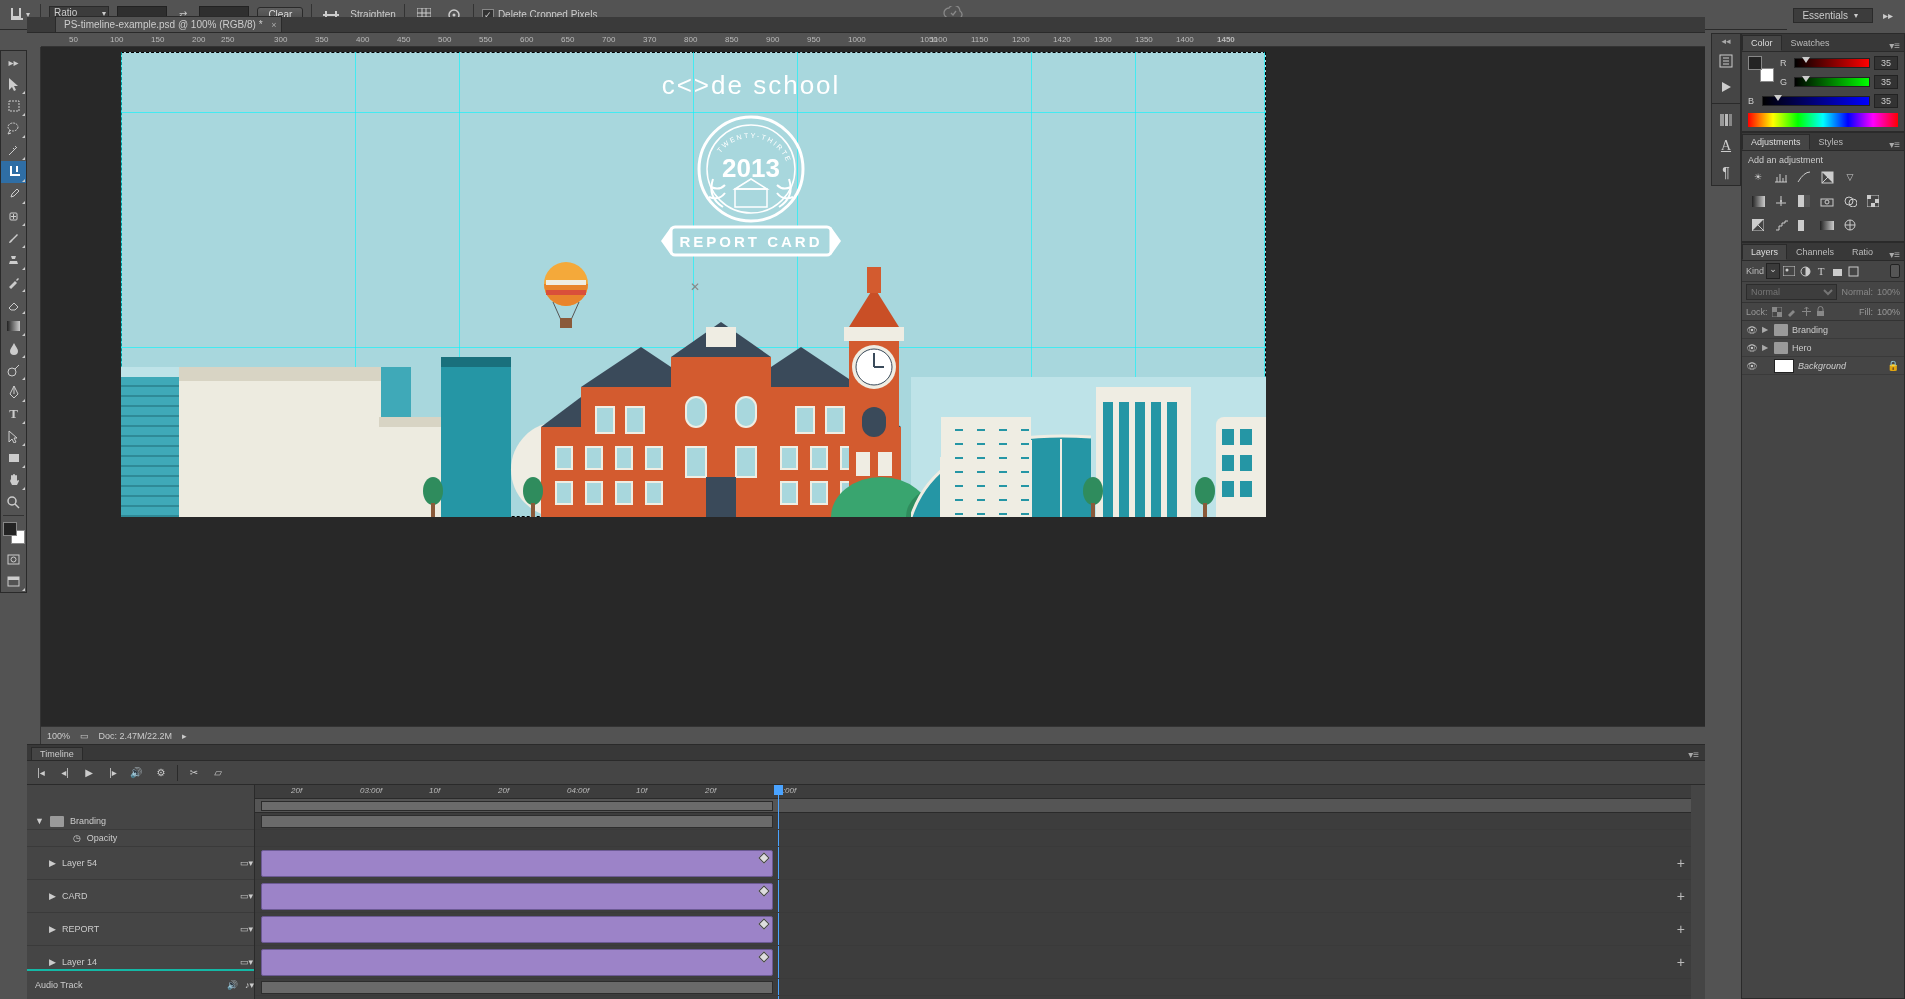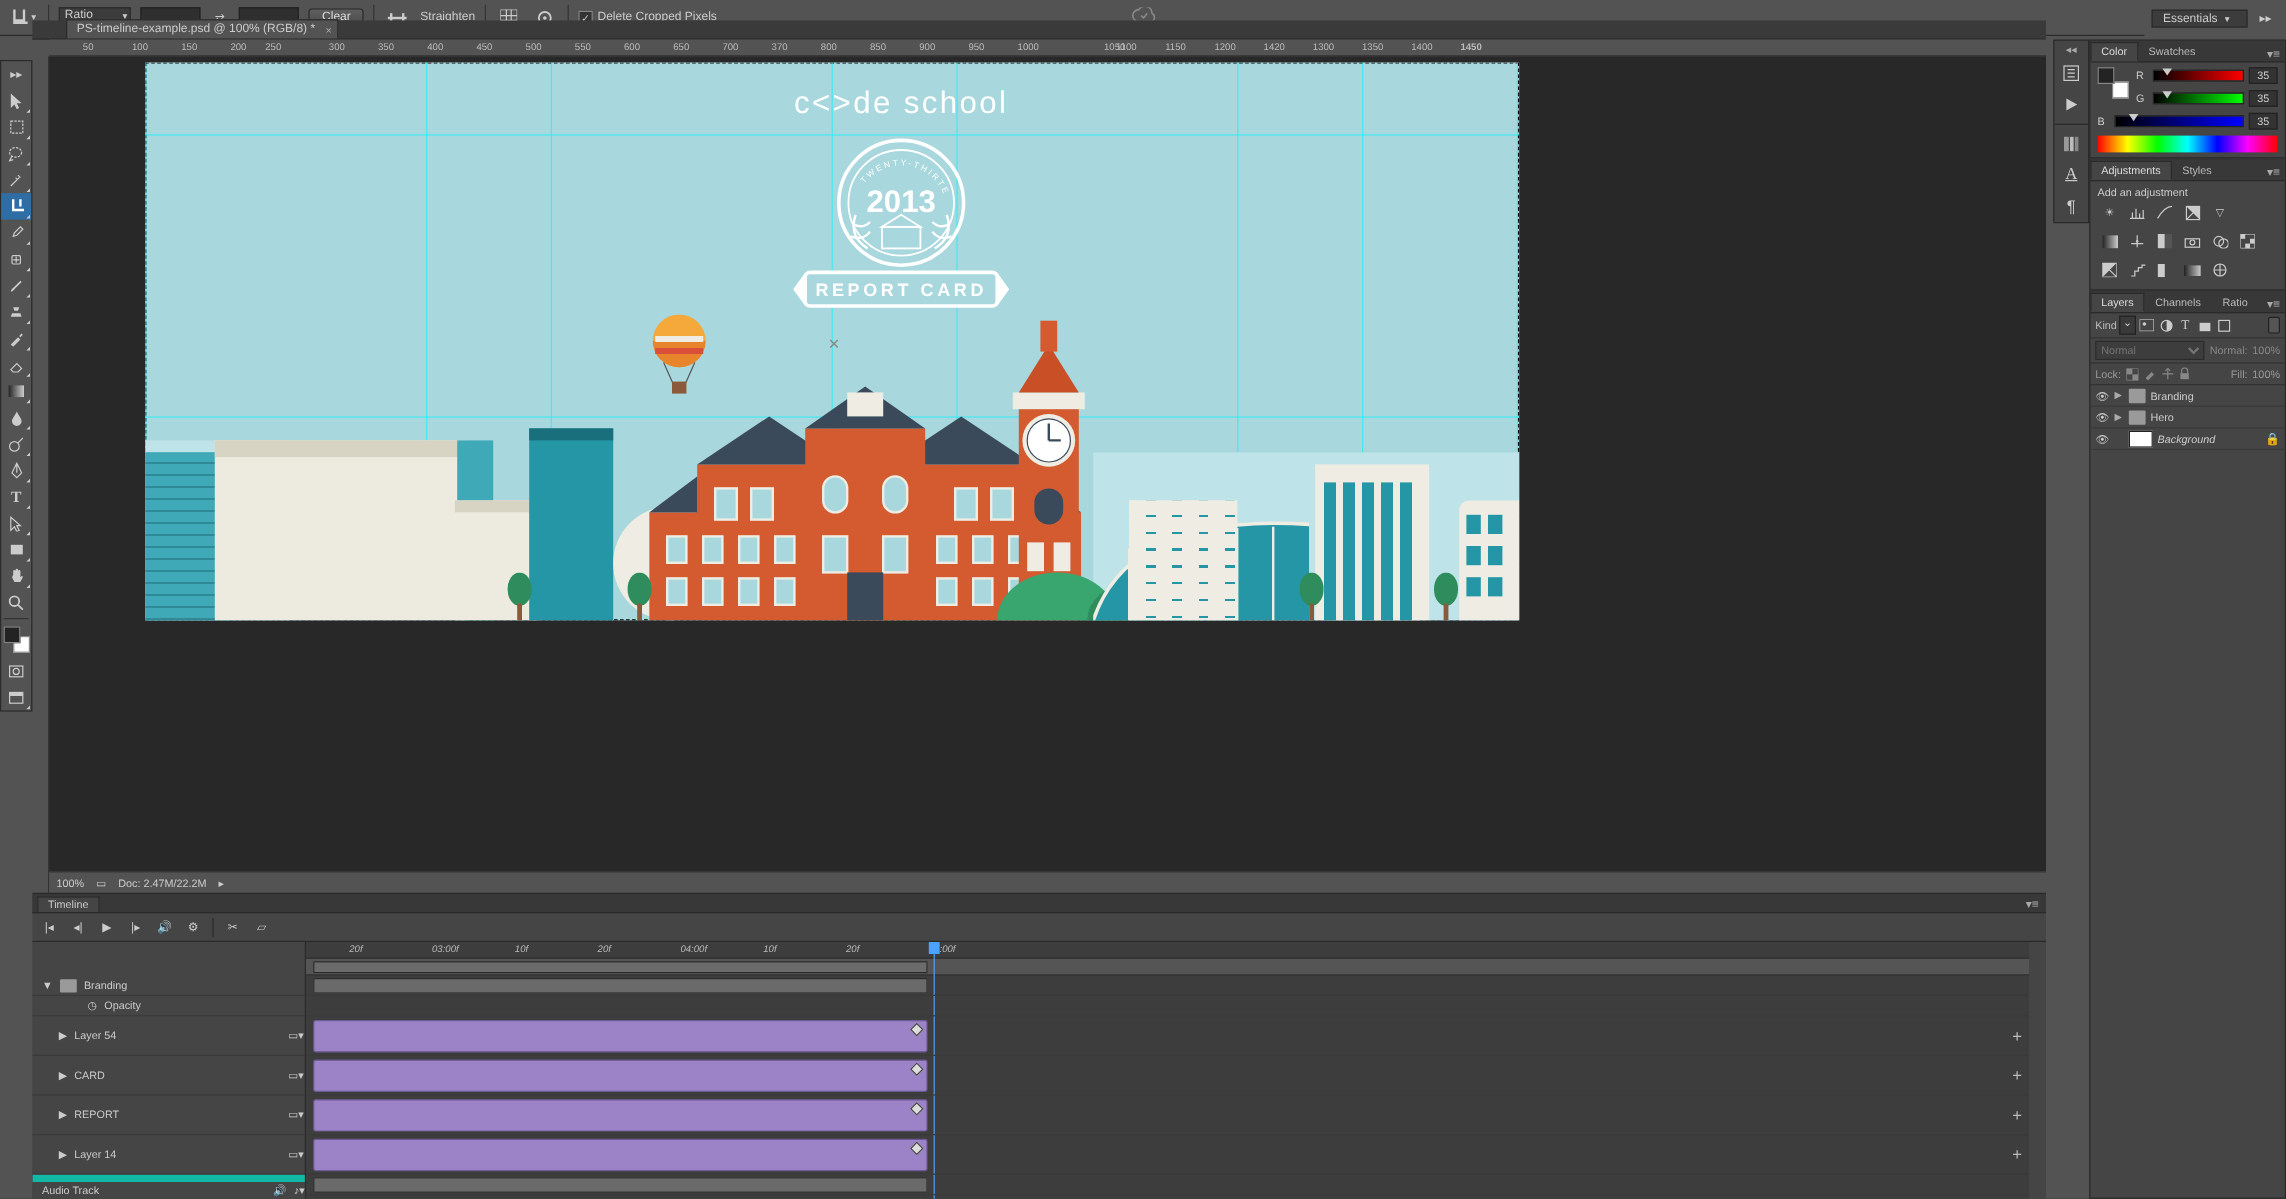--- a/index.html
+++ b/index.html
@@ -111,21 +111,21 @@
 .tl-playhead .head { position:absolute; top:0; left:-4px; width:9px; height:10px; background:#4aa3ff; }
 .tl-row { height:17px; border-bottom:1px solid #3a3a3a; position:relative; display:flex; align-items:center; font-size:9px; }
 .tl-row.tall { height:33px; }
 .tl-left .tl-row { padding-left:8px; gap:6px; }
 .tl-left .tl-row .nm { flex:1; }
 .tl-left .tl-row .tog { width:14px; padding-right:6px; }
 .clip { position:absolute; top:3px; height:27px; background:#9c83c8; border:1px solid #6c5a94; border-radius:2px; }
 .clip .kf { position:absolute; top:3px; right:4px; width:8px;height:8px;background:#ddd;border:1px solid #444;transform:rotate(45deg); }
 .grey-clip { position:absolute; top:2px; height:13px; background:#6a6a6a; border:1px solid #2d2d2d; }
 .add-kf { position:absolute; right:6px; top:50%; transform:translateY(-50%); color:#bbb; font-size:14px; }
-.tl-audio-row { position:absolute; bottom:0; left:0; right:0; height:20px; border-top:6px solid #14b8a6; display:flex; align-items:center; padding-left:8px; gap:6px; font-size:9px; background:#454545; }
+.tl-audio-row { position:absolute; bottom:0; left:0; right:0; height:30px; border-top:2px solid #14b8a6; display:flex; align-items:center; padding-left:8px; gap:6px; font-size:9px; background:#454545; }
 
 
 svg { display:block; }
 </style>
 </head>
 <body>
 
 <div class="options-bar">
   <div class="crop-icon-btn">
     <svg width="16" height="16" viewBox="0 0 16 16">

